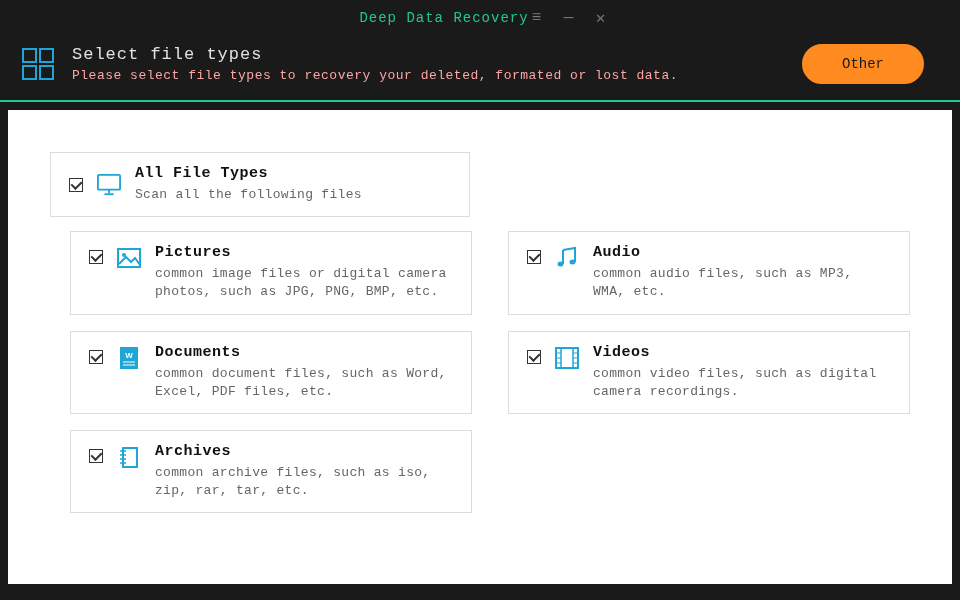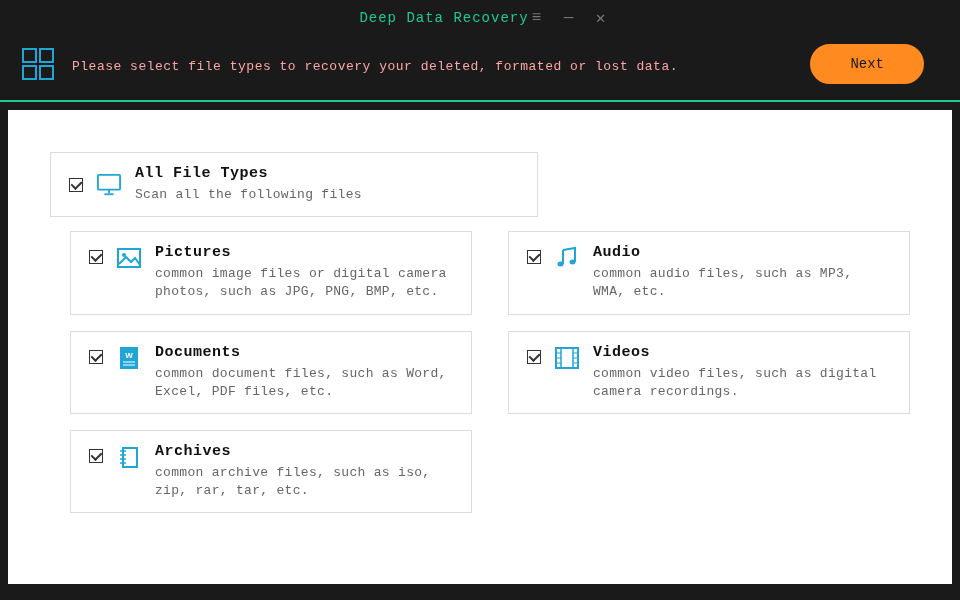--- a/index.html
+++ b/index.html
@@ -79,21 +79,21 @@
       background: #ffffff;
       height: 100%;
       padding: 42px 42px 20px 42px;
     }
     .all-types-card {
       border: 1px solid #dcdcdc;
       display: inline-flex;
       align-items: center;
       gap: 0;
       padding: 12px 18px;
-      width: 488px;
+      width: 420px;
       min-height: 56px;
     }
     .card {
       border: 1px solid #dcdcdc;
       display: flex;
       align-items: flex-start;
       padding: 12px 18px;
       min-height: 70px;
     }
     .checkbox {
@@ -168,23 +168,24 @@
 <div class="header">
   <div class="header-icon">
     <svg width="36" height="36" viewBox="0 0 36 36">
       <rect x="3" y="3" width="13" height="13" fill="none" stroke="#1fa5d6" stroke-width="2"></rect>
       <rect x="20" y="3" width="13" height="13" fill="none" stroke="#1fa5d6" stroke-width="2"></rect>
       <rect x="3" y="20" width="13" height="13" fill="none" stroke="#1fa5d6" stroke-width="2"></rect>
       <rect x="20" y="20" width="13" height="13" fill="none" stroke="#1fa5d6" stroke-width="2"></rect>
     </svg>
   </div>
   <div class="header-text">
+    <div class="header-title">Select file types</div>
     <div class="header-subtitle">Please select file types to recovery your deleted, formated or lost data.</div>
   </div>
-  <button class="next-btn">Next</button>
+  <button class="next-btn">Other</button>
 </div>
 
 <div class="accent-line"></div>
 
 <div class="content-wrap">
   <div class="content">
 
     <div class="all-types-card">
       <div class="checkbox"></div>
       <div class="type-icon">

